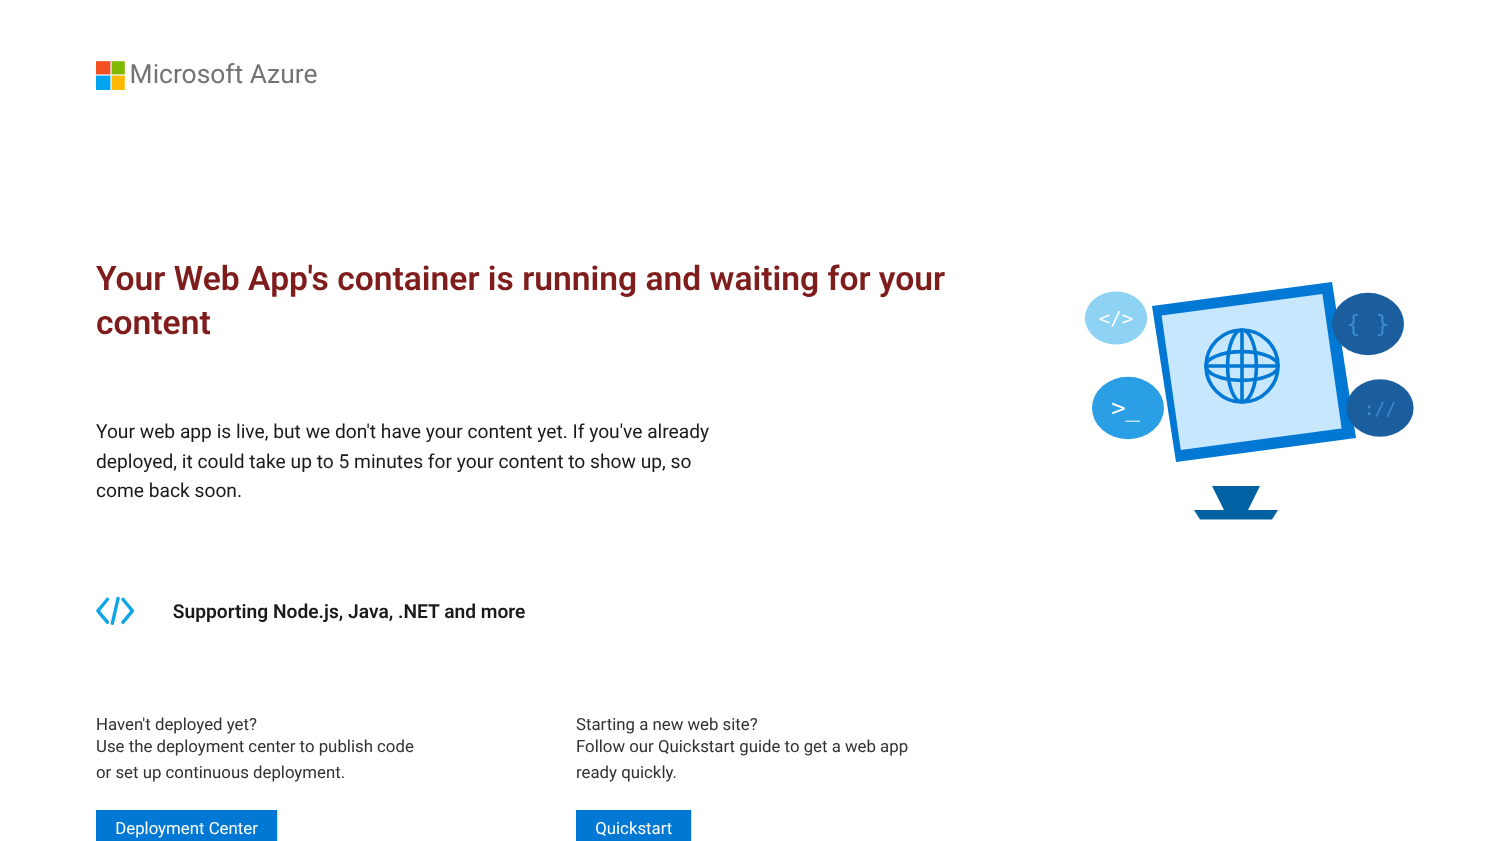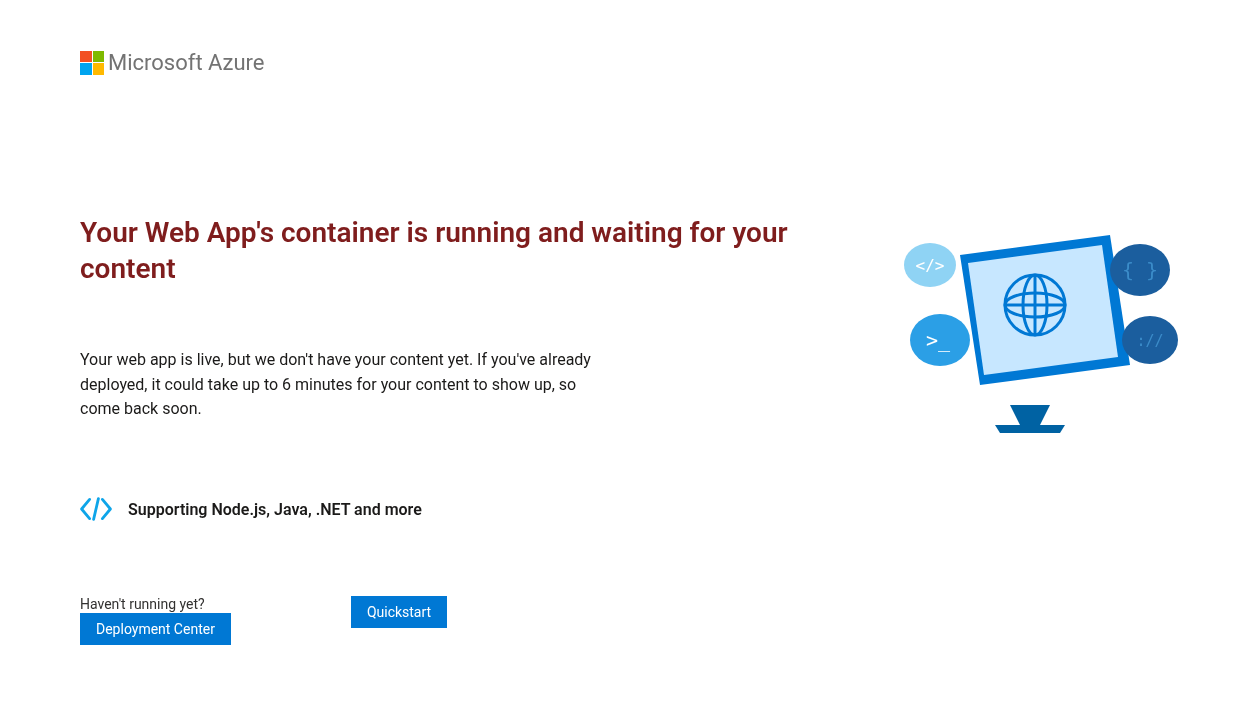--- a/index.html
+++ b/index.html
@@ -78,20 +78,21 @@
       margin-bottom: 75px;
     }
     .code-icon {
       width: 32px;
       height: 24px;
     }
     .support-text {
       font-size: 16px;
       font-weight: 600;
       color: #1b1a19;
+      margin-left: 16px;
     }
     .cards {
       display: flex;
       gap: 120px;
     }
     .card {
       max-width: 280px;
     }
     .card-heading {
       font-size: 14px;
@@ -133,37 +134,40 @@
         <div></div>
     </div>
     <span class="brand-text">Microsoft Azure</span>
   </div>
 
   <div class="main">
     <div class="left">
 
       <h1 class="title">Your Web App's container is running and waiting for your content</h1>
 
-      <p class="subtitle">Your web app is live, but we don't have your content yet. If you've already deployed, it could take up to 6 minutes for your content to show up, so come back soon.</p>
+      <p class="subtitle">Your web app is live, but we don't have your content yet. If you've already deployed, it could take up to 5 minutes for your content to show up, so come back soon.</p>
 
       <div class="support-row">
         <svg class="code-icon" viewBox="0 0 40 28">
           <path d="M12 2 L2 14 L12 26" stroke="#0ea5e9" stroke-width="3.5" fill="none" stroke-linecap="round" stroke-linejoin="round"></path>
           <path d="M28 2 L38 14 L28 26" stroke="#0ea5e9" stroke-width="3.5" fill="none" stroke-linecap="round" stroke-linejoin="round"></path>
           <line x1="23" y1="1" x2="17" y2="27" stroke="#0ea5e9" stroke-width="3.5" stroke-linecap="round"></line>
         </svg>
         <span class="support-text">Supporting Node.js, Java, .NET and more</span>
       </div>
 
       <div class="cards">
         <div class="card">
-          <div class="card-heading">Haven't running yet?</div>
+          <div class="card-heading">Haven't deployed yet?</div>
+          <div class="card-desc">Use the deployment center to publish code or set up continuous deployment.</div>
           <button class="btn">Deployment Center</button>
         </div>
         <div class="card">
+          <div class="card-heading">Starting a new web site?</div>
+          <div class="card-desc">Follow our Quickstart guide to get a web app ready quickly.</div>
           <button class="btn">Quickstart</button>
         </div>
       </div>
 
     </div>
 
     <div class="right">
       <svg class="illustration" viewBox="0 0 300 220">
 
         <polygon points="130,180 170,180 160,200 140,200" fill="#0062a3"></polygon>

